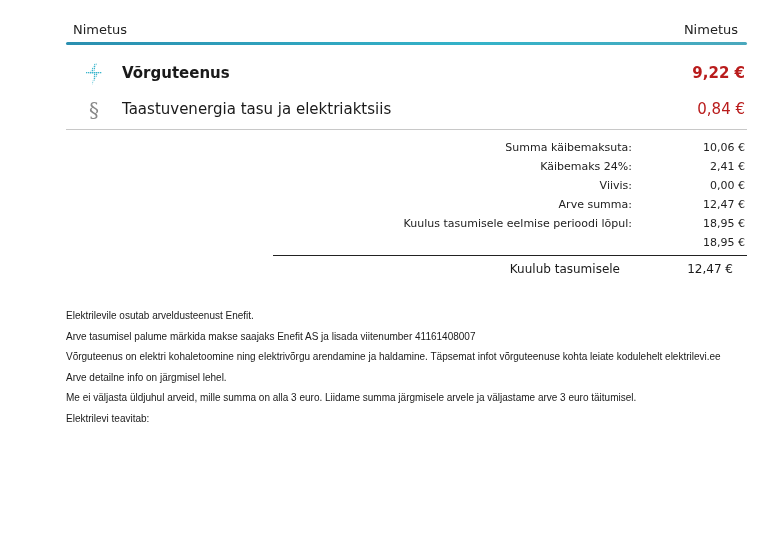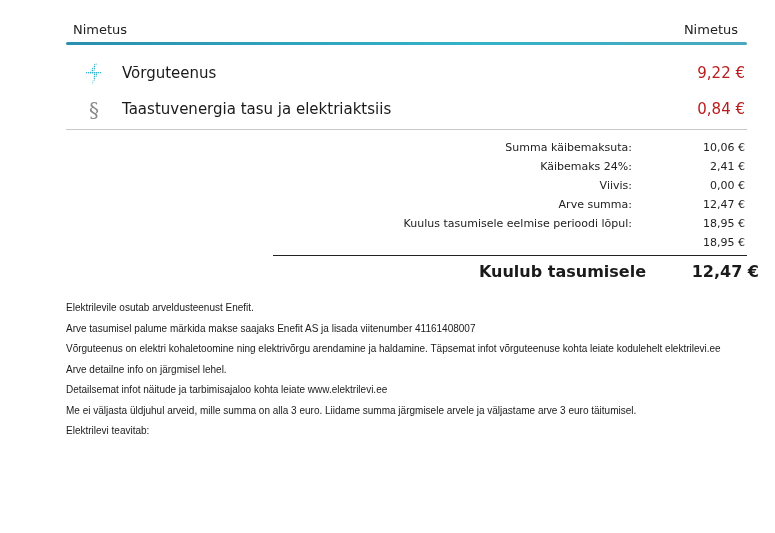--- a/index.html
+++ b/index.html
@@ -9,32 +9,32 @@
   .hdr-left { left: 73px; }
   .hdr-right { right: 37px; }
   .hdr-line { position: absolute; top: 42px; left: 66px; width: 681px; height: 3px;
               background: linear-gradient(90deg, #2a8fb0, #34b3c9 60%, #4aa8bd);
               border-radius: 2px; }
   .item { position: absolute; left: 66px; width: 681px; height: 30px; }
   .item .icon { position: absolute; left: 16px; width: 24px; height: 24px; top: 2px;
                 display: flex; align-items: center; justify-content: center; }
   .item .name { position: absolute; left: 56px; top: 4px; font-size: 15px; color: #1a1a1a; }
   .item .amt { position: absolute; right: 2px; top: 4px; font-size: 15px; color: #b91c1c; }
-  .item-1 { top: 60px; }
+  .item-1 { top: 60px; font-weight: bold; }
   .item-2 { top: 96px; }
   .section-icon { font-size: 20px; color: #888; font-family: "DejaVu Serif", serif; }
   .grey-line { position: absolute; top: 129px; left: 66px; width: 681px; height: 1px; background: #c8c8c8; }
   .sum-row { position: absolute; right: 30px; width: 480px; height: 18px; font-size: 11px; color: #222; }
   .sum-row .lbl { position: absolute; right: 113px; top: 0; white-space: nowrap; }
   .sum-row .val { position: absolute; right: 0; top: 0; white-space: nowrap; }
   .total-line { position: absolute; top: 255px; left: 273px; width: 474px; height: 1px; background: #222; }
-  .total { position: absolute; top: 262px; right: 16px; width: 480px; height: 22px; font-size: 16px; font-weight: bold; }
+  .total { position: absolute; top: 262px; right: 42px; width: 480px; height: 22px; font-size: 12px; font-weight: normal; }
   .total .lbl { position: absolute; right: 113px; top: 0; }
   .total .val { position: absolute; right: 0; top: 0; }
-  .notes { position: absolute; left: 66px; top: 301px; font-size: 10px; color: #1a1a1a; font-family: "Liberation Sans", sans-serif; }
+  .notes { position: absolute; left: 66px; top: 309px; font-size: 10px; color: #1a1a1a; font-family: "Liberation Sans", sans-serif; }
   .notes p { margin: 0; height: 20.5px; line-height: 14px; white-space: nowrap; }
 </style>
 </head>
 <body>
 
 <div>
   <div class="hdr hdr-left">Nimetus</div>
   <div class="hdr hdr-right">Nimetus</div>
   <div class="hdr-line"></div>
 
@@ -91,16 +91,15 @@
     <span class="lbl">Kuulub tasumisele</span>
     <span class="val">12,47 €</span>
   </div>
 </div>
 
 <div class="notes">
   <p>Elektrilevile osutab arveldusteenust Enefit.</p>
   <p>Arve tasumisel palume märkida makse saajaks Enefit AS ja lisada viitenumber 41161408007</p>
   <p>Võrguteenus on elektri kohaletoomine ning elektrivõrgu arendamine ja haldamine. Täpsemat infot võrguteenuse kohta leiate kodulehelt elektrilevi.ee</p>
   <p>Arve detailne info on järgmisel lehel.</p>
-  <p>Detailsemat infot näitude ja tarbimisajaloo kohta leiate www.elektrilevi.ee</p>
   <p>Me ei väljasta üldjuhul arveid, mille summa on alla 3 euro. Liidame summa järgmisele arvele ja väljastame arve 3 euro täitumisel.</p>
   <p>Elektrilevi teavitab:</p>
 </div>
 
 </body></html>

